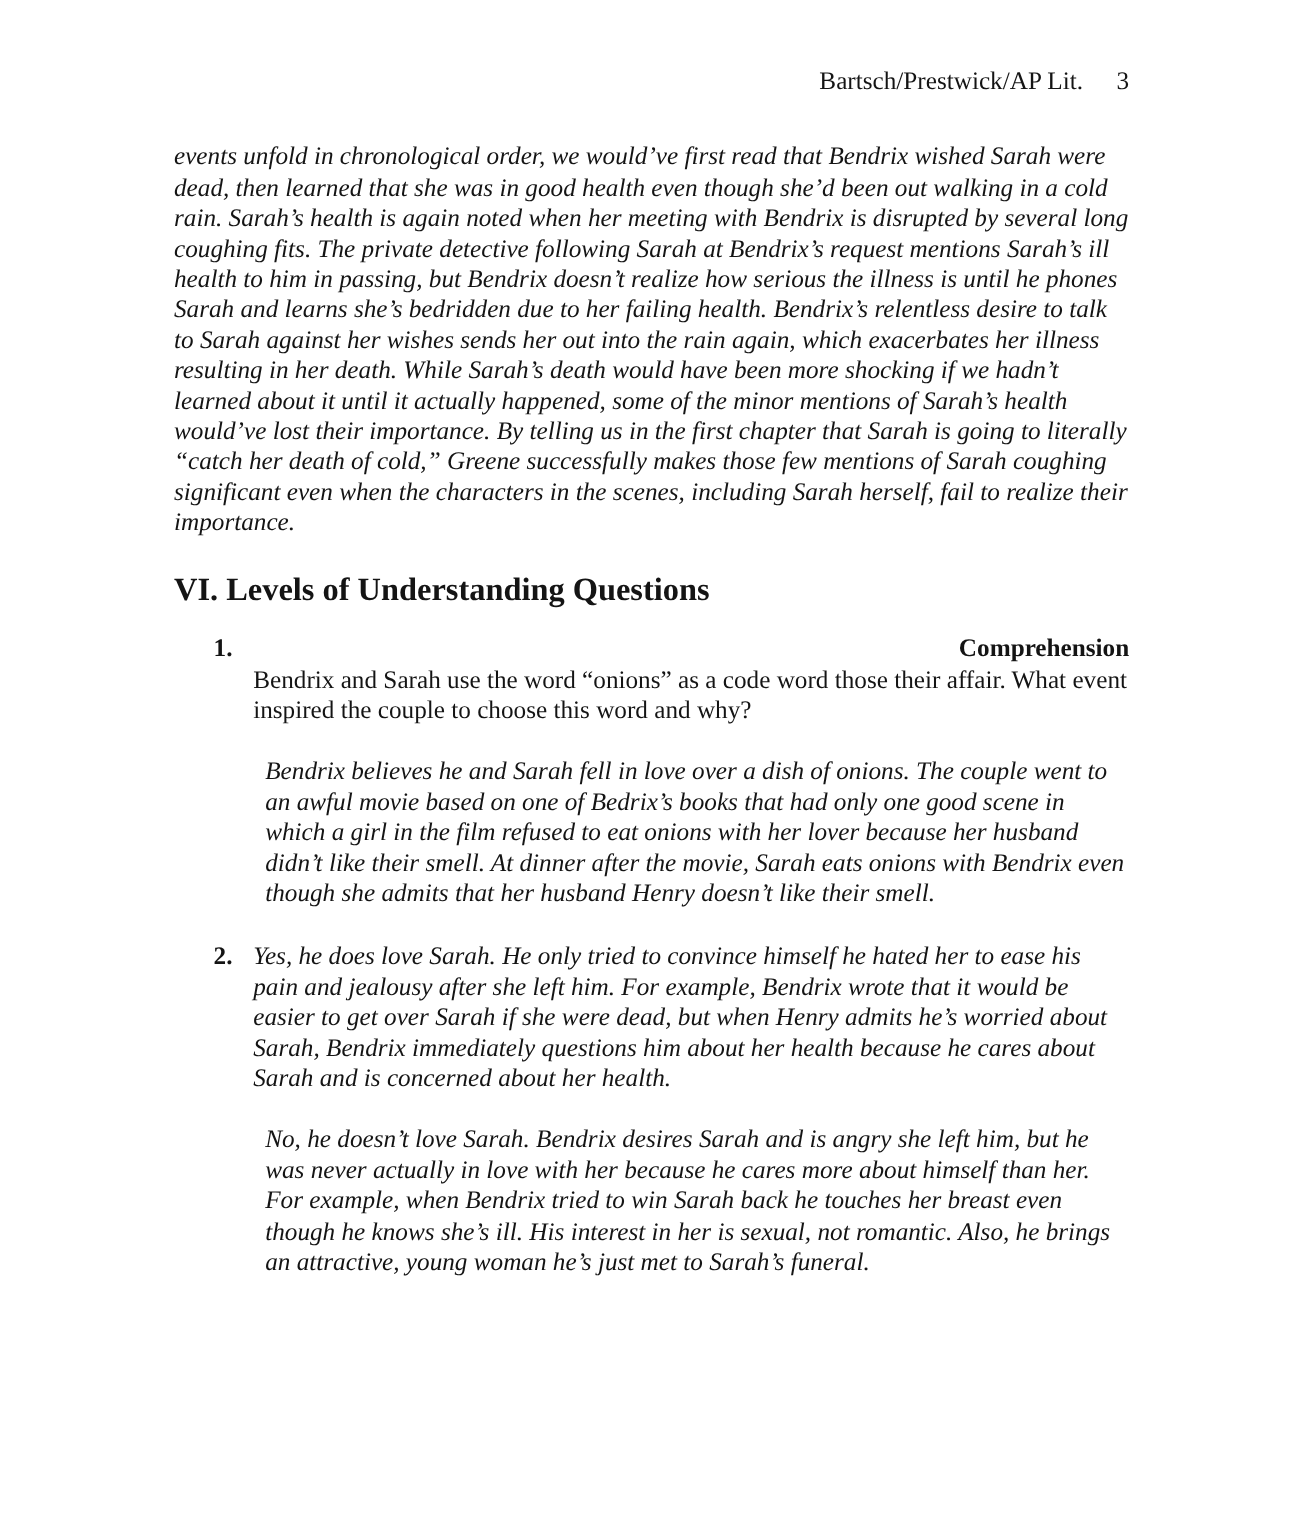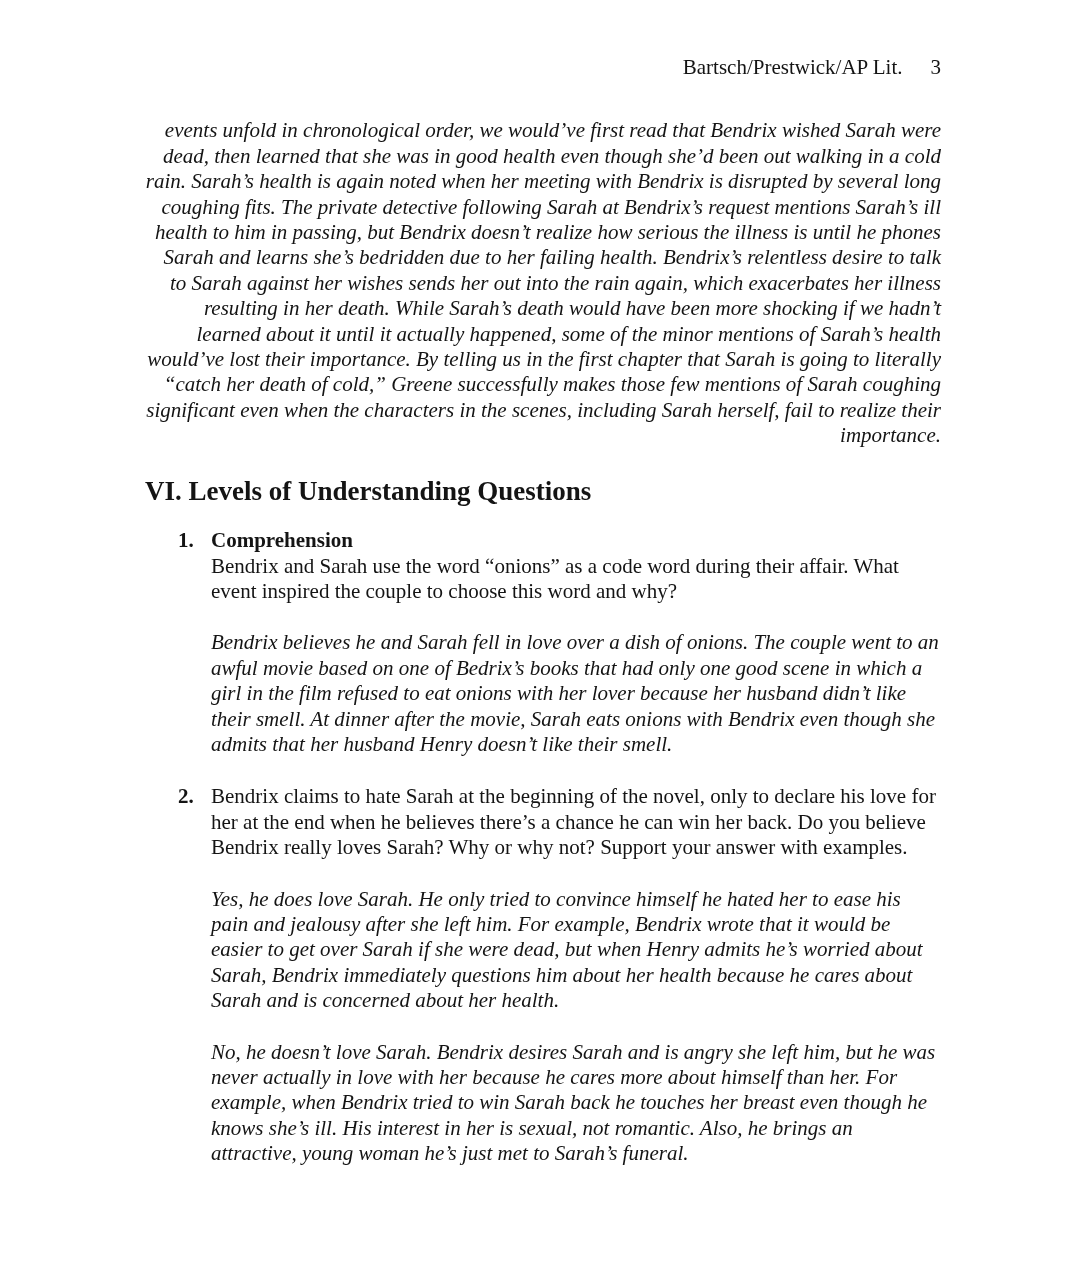--- a/index.html
+++ b/index.html
@@ -24,21 +24,20 @@
     text-align: right;
     margin: 0 0 38px 0;
     white-space: nowrap;
   }
   .pagenum {
     margin-left: 28px;
   }
   .intro {
     margin: 0 0 30px 0;
     font-style: italic;
-    text-align: right;
   }
   .section-heading {
     margin: 0 0 24px 0;
     font-size: 27px;
     font-weight: bold;
     line-height: 25.4px;
   }
   .q-item {
     position: relative;
     padding-left: 66px;
@@ -48,30 +47,32 @@
     margin-bottom: 0;
   }
   .q-number {
     position: absolute;
     left: 33px;
     top: 0;
     font-weight: bold;
   }
   .q-title {
     font-weight: bold;
+    text-align: right;
   }
   .q-text {
     margin: 0 0 26px 0;
   }
   .q-answer {
     margin: 0 0 26px 0;
     font-style: italic;
   }
   .q-answer:last-child {
     margin-bottom: 0;
+    margin-left: 10px;
   }
 </style>
 </head>
 <body>
 
 <div class="page">
 
   <div class="header">
     <span>Bartsch/Prestwick/AP Lit.</span><span class="pagenum">3</span>
   </div>
@@ -79,29 +80,28 @@
   <p class="intro">events unfold in chronological order, we would’ve first read that Bendrix wished Sarah were dead, then learned that she was in good health even though she’d been out walking in a cold rain. Sarah’s health is again noted when her meeting with Bendrix is disrupted by several long coughing fits. The private detective following Sarah at Bendrix’s request mentions Sarah’s ill health to him in passing, but Bendrix doesn’t realize how serious the illness is until he phones Sarah and learns she’s bedridden due to her failing health. Bendrix’s relentless desire to talk to Sarah against her wishes sends her out into the rain again, which exacerbates her illness resulting in her death. While Sarah’s death would have been more shocking if we hadn’t learned about it until it actually happened, some of the minor mentions of Sarah’s health would’ve lost their importance. By telling us in the first chapter that Sarah is going to literally “catch her death of cold,” Greene successfully makes those few mentions of Sarah coughing significant even when the characters in the scenes, including Sarah herself, fail to realize their importance.</p>
 
   <h2 class="section-heading">VI. Levels of Understanding Questions</h2>
 
   <div class="questions">
 
     <div class="q-item">
       <span class="q-number">1.</span>
       <div class="q-body">
         <div class="q-title">Comprehension</div>
-        <p class="q-text">Bendrix and Sarah use the word “onions” as a code word during their affair. What event inspired the couple to choose this word and why?</p>
+        <p class="q-text">Bendrix and Sarah use the word “onions” as a code word those their affair. What event inspired the couple to choose this word and why?</p>
         <p class="q-answer">Bendrix believes he and Sarah fell in love over a dish of onions. The couple went to an awful movie based on one of Bedrix’s books that had only one good scene in which a girl in the film refused to eat onions with her lover because her husband didn’t like their smell. At dinner after the movie, Sarah eats onions with Bendrix even though she admits that her husband Henry doesn’t like their smell.</p>
       </div>
     </div>
 
     <div class="q-item">
       <span class="q-number">2.</span>
       <div class="q-body">
-        <p class="q-text">Bendrix claims to hate Sarah at the beginning of the novel, only to declare his love for her at the end when he believes there’s a chance he can win her back. Do you believe Bendrix really loves Sarah? Why or why not? Support your answer with examples.</p>
         <p class="q-answer">Yes, he does love Sarah. He only tried to convince himself he hated her to ease his pain and jealousy after she left him. For example, Bendrix wrote that it would be easier to get over Sarah if she were dead, but when Henry admits he’s worried about Sarah, Bendrix immediately questions him about her health because he cares about Sarah and is concerned about her health.</p>
         <p class="q-answer">No, he doesn’t love Sarah. Bendrix desires Sarah and is angry she left him, but he was never actually in love with her because he cares more about himself than her. For example, when Bendrix tried to win Sarah back he touches her breast even though he knows she’s ill. His interest in her is sexual, not romantic. Also, he brings an attractive, young woman he’s just met to Sarah’s funeral.</p>
       </div>
     </div>
 
   </div>
 
 </div>
 
 </body></html>

